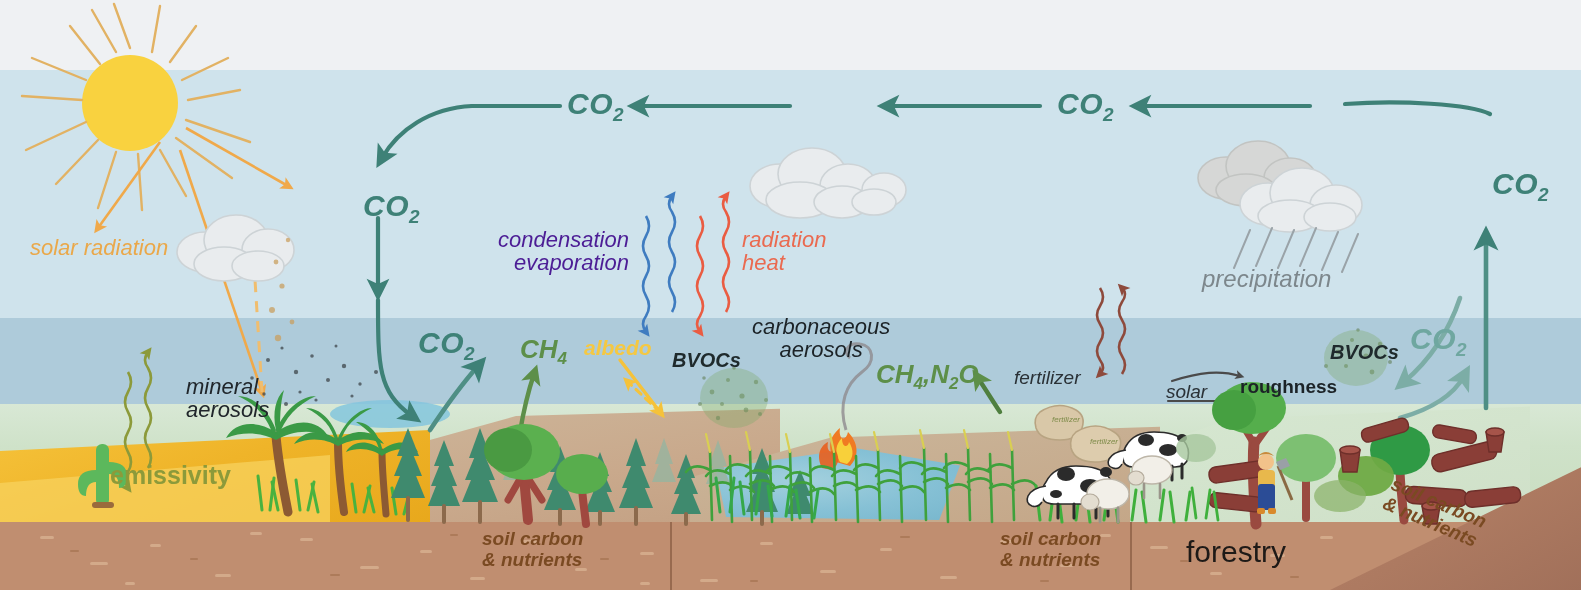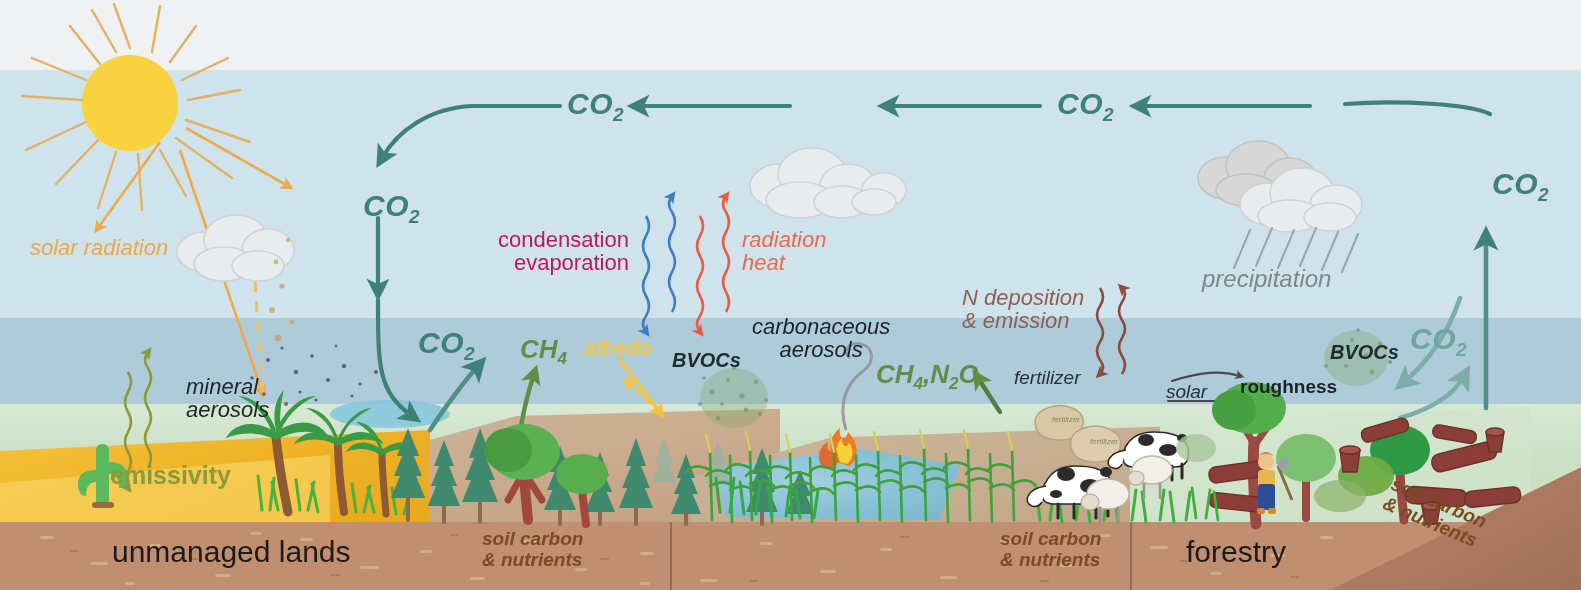--- a/index.html
+++ b/index.html
@@ -69,21 +69,21 @@
 
   
   .lbl{position:absolute;white-space:nowrap;line-height:1.06;}
   .co2{font-style:italic;font-weight:bold;font-size:30px;color:#3e8177;letter-spacing:.5px;}
   .co2 sub{font-size:19px;}
   .co2.pale{color:#6fa7a0;}
   .solar{font-style:italic;font-size:22px;color:#eaa84a;}
   .lwr{font-style:italic;font-size:22px;color:#8c9a3a;}
   .emiss{font-weight:bold;font-size:25px;color:#8c9a3a;}
   .mineral{font-style:italic;font-size:22px;color:#20262b;}
-  .cond{font-size:22px;color:#be185d;text-align:right;}
+  .cond{font-style:italic;font-size:22px;color:#4c1d95;text-align:right;}
   .sens{font-style:italic;font-size:22px;color:#ea6a50;}
   .ch4{font-style:italic;font-weight:bold;font-size:26px;color:#5d8f49;}
   .ch4 sub{font-size:17px;}
   .albedo{font-weight:bold;font-style:italic;font-size:21px;color:#f5c842;}
   .bvoc{font-style:italic;font-weight:bold;font-size:20px;color:#1f2a2c;}
   .carba{font-style:italic;font-size:22px;color:#1c2327;}
   .ndep{font-style:italic;font-size:22px;color:#8e5f52;}
   .fert{font-style:italic;font-size:19px;color:#2a3136;}
   .wind{font-style:italic;font-size:19px;color:#2a3136;}
   .rough{font-weight:bold;font-size:19px;color:#1c2327;}
@@ -785,31 +785,26 @@
   </div>
   <div class="lbl albedo" style="left:584px;top:337px">albedo</div>
   <div class="lbl bvoc" style="left:672px;top:350px">BVOCs</div>
   <div class="lbl carba" style="left:752px;top:315px;text-align:center">
     <span>carbonaceous</span><br>
     <span>aerosols</span>
   </div>
   <div class="lbl ch4" style="left:876px;top:361px">
     <span>CH</span><sub>4</sub><span>,N</span><sub>2</sub><span>O</span>
   </div>
-  <div class="lbl ndep" style="left:962px;top:286px;text-align:left">
-    <div>N deposition</div>
-    <div>&amp; emission</div>
-  </div>
   <div class="lbl fert" style="left:1014px;top:368px">fertilizer</div>
   <div class="lbl wind" style="left:1166px;top:382px">solar</div>
   <div class="lbl rough" style="left:1240px;top:377px">roughness</div>
   <div class="lbl bvoc" style="left:1330px;top:342px">BVOCs</div>
   <div class="lbl precip" style="left:1202px;top:266px">precipitation</div>
 
-  <div class="lbl landuse" style="left:112px;top:536px">unmanaged lands</div>
   <div class="lbl landuse" style="left:1186px;top:536px">forestry</div>
 
   <div class="lbl soilc" style="left:482px;top:529px">
     <div>soil carbon</div>
     <div>&amp; nutrients</div>
   </div>
   <div class="lbl soilc" style="left:1000px;top:529px">
     <div>soil carbon</div>
     <div>&amp; nutrients</div>
   </div>

